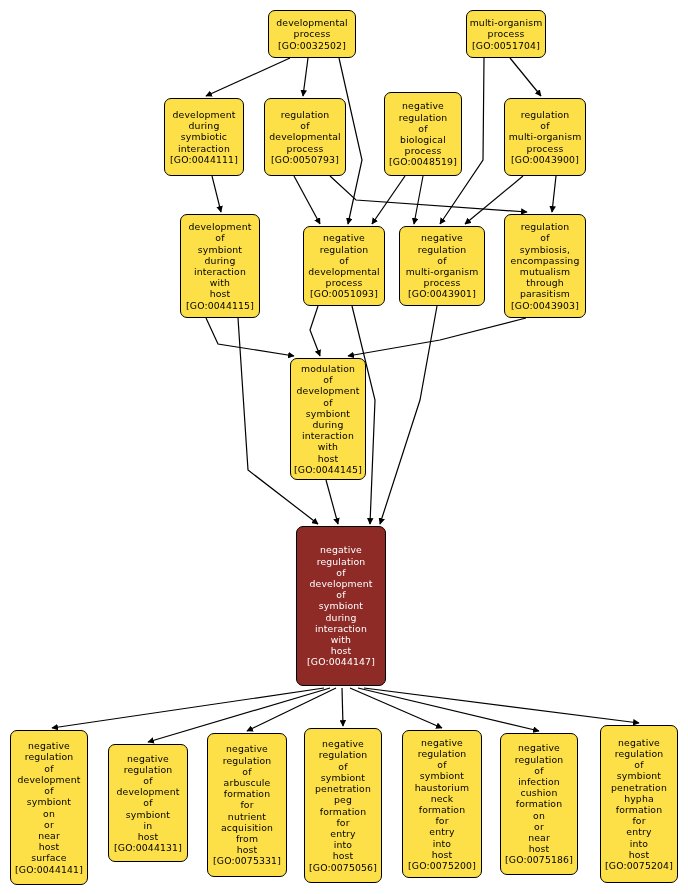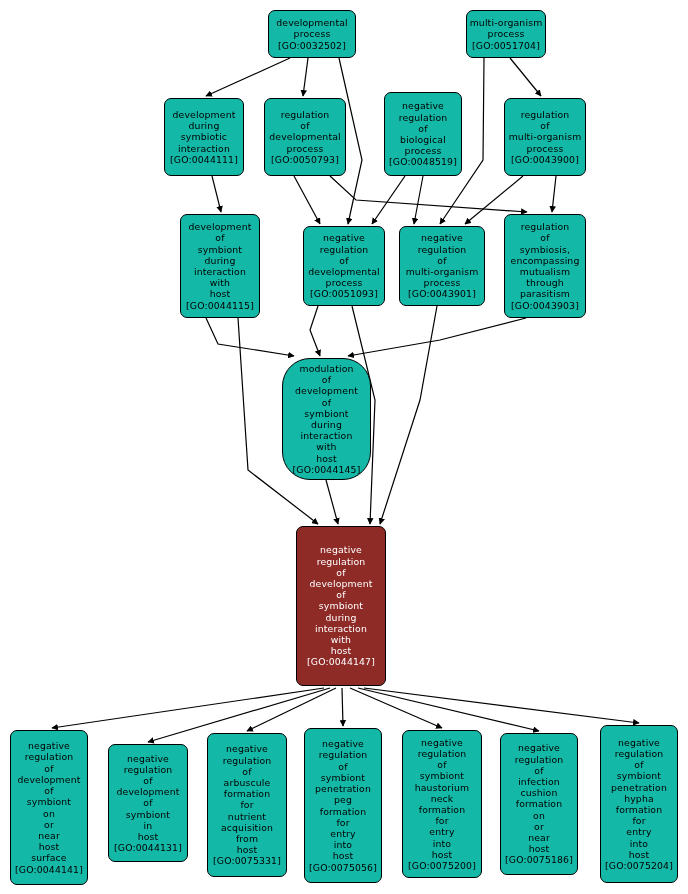--- a/index.html
+++ b/index.html
@@ -23,21 +23,21 @@
     top: 0;
     width: 688px;
     height: 894px;
     pointer-events: none;
   }
   .node {
     position: absolute;
     box-sizing: border-box;
     border: 1px solid #000000;
     border-radius: 7px;
-    background: #14b8a6;
+    background: #fde047;
     color: #000000;
     display: flex;
     align-items: center;
     justify-content: center;
     text-align: center;
     font-size: 9.3px;
     line-height: 11.2px;
     letter-spacing: 0.15px;
     padding: 2px 2px;
     z-index: 5;
@@ -142,21 +142,21 @@
 process
 [GO:0043901]</span></div>
       <div class="node" style="left: 504px; top: 214px; width: 82px; height: 104px;"><span class="node-label">regulation
 of
 symbiosis,
 encompassing
 mutualism
 through
 parasitism
 [GO:0043903]</span></div>
-      <div class="node" style="left: 282px; top: 358px; width: 89px; height: 122px; border-radius: 28px;"><span class="node-label">modulation
+      <div class="node" style="left: 290px; top: 358px; width: 76px; height: 122px;"><span class="node-label">modulation
 of
 development
 of
 symbiont
 during
 interaction
 with
 host
 [GO:0044145]</span></div>
       <div class="node focus" style="left: 296px; top: 526px; width: 90px; height: 160px;"><span class="node-label">negative

